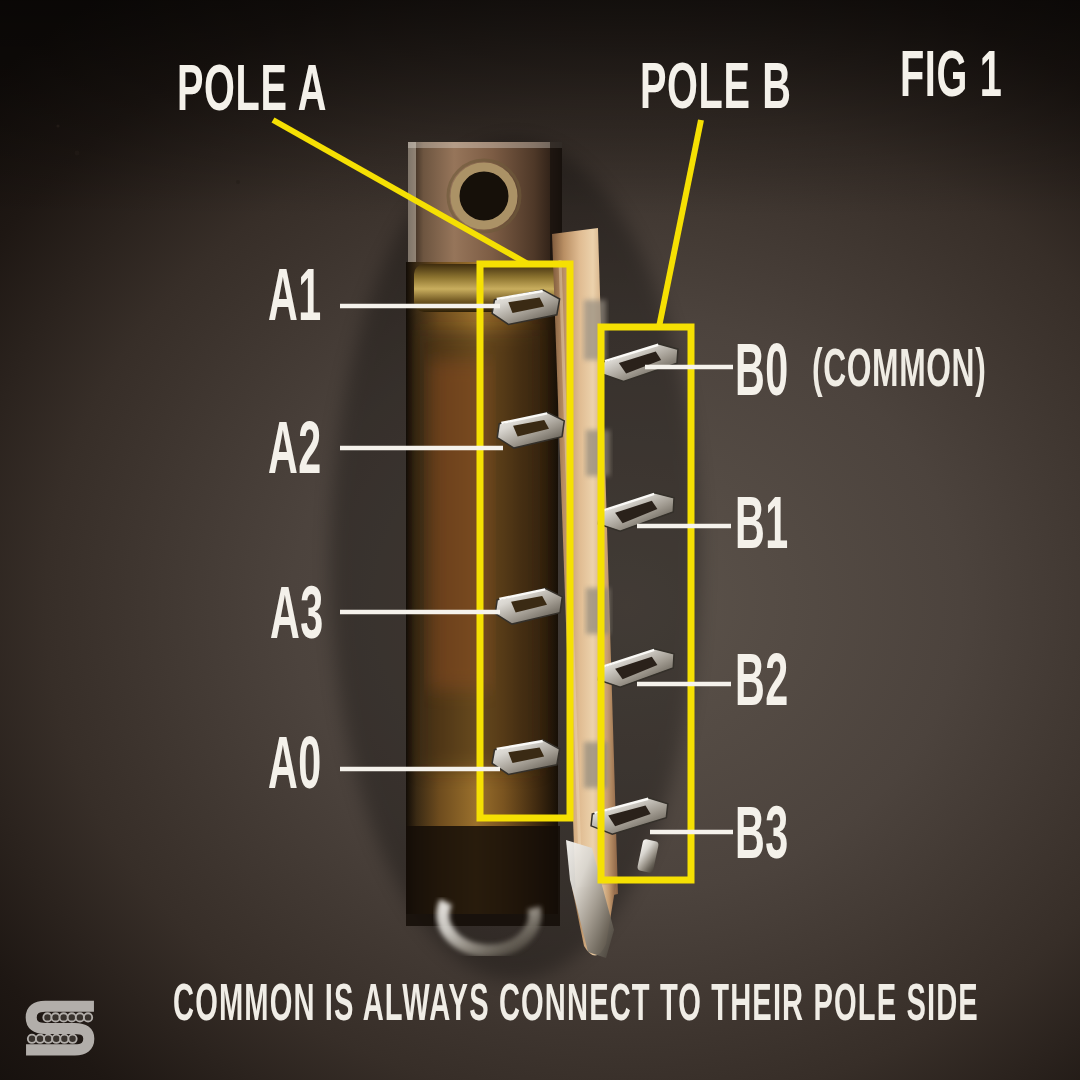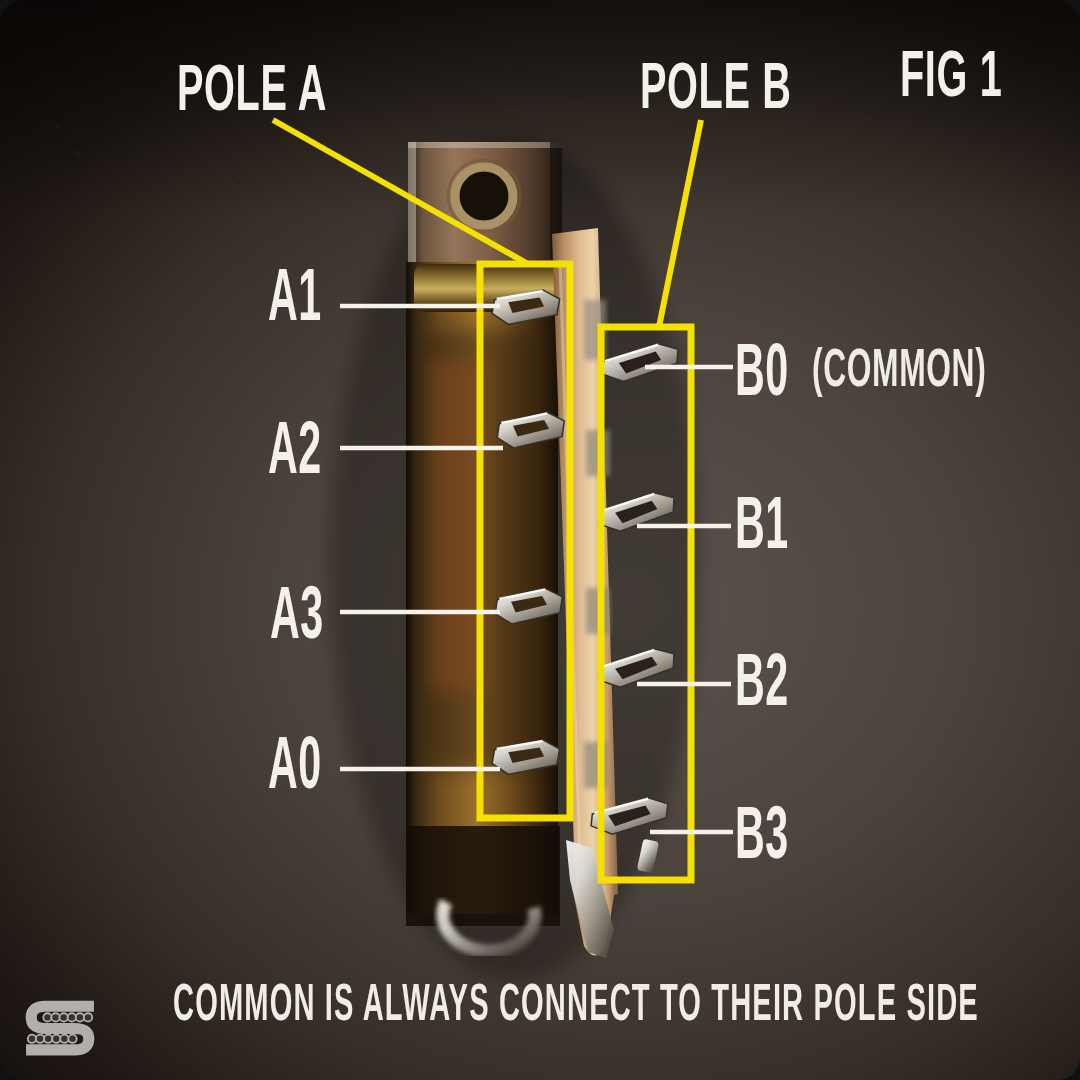--- a/index.html
+++ b/index.html
@@ -4,21 +4,20 @@
 <style>
   html,body{margin:0;padding:0;background:#111;}
   #canvas{
     position:relative;
     width:1080px;height:1080px;
     overflow:hidden;
     font-family:"Liberation Sans",sans-serif;
     background:
       linear-gradient(180deg, rgba(0,0,0,.50) 0%, rgba(0,0,0,0) 20%),
       radial-gradient(ellipse 880px 760px at 58% 56%, #5c534b 0%, #4c433d 38%, #372e28 66%, #1e1713 86%, #130e0b 100%);
-    border-radius: 23px;
   }
   .photo{position:absolute;left:0;top:0;}
   .lbl{
     position:absolute;
     color:#f4f1ea;
     font-weight:700;
     line-height:1;
     white-space:nowrap;
     transform-origin:left top;
     letter-spacing:1px;

